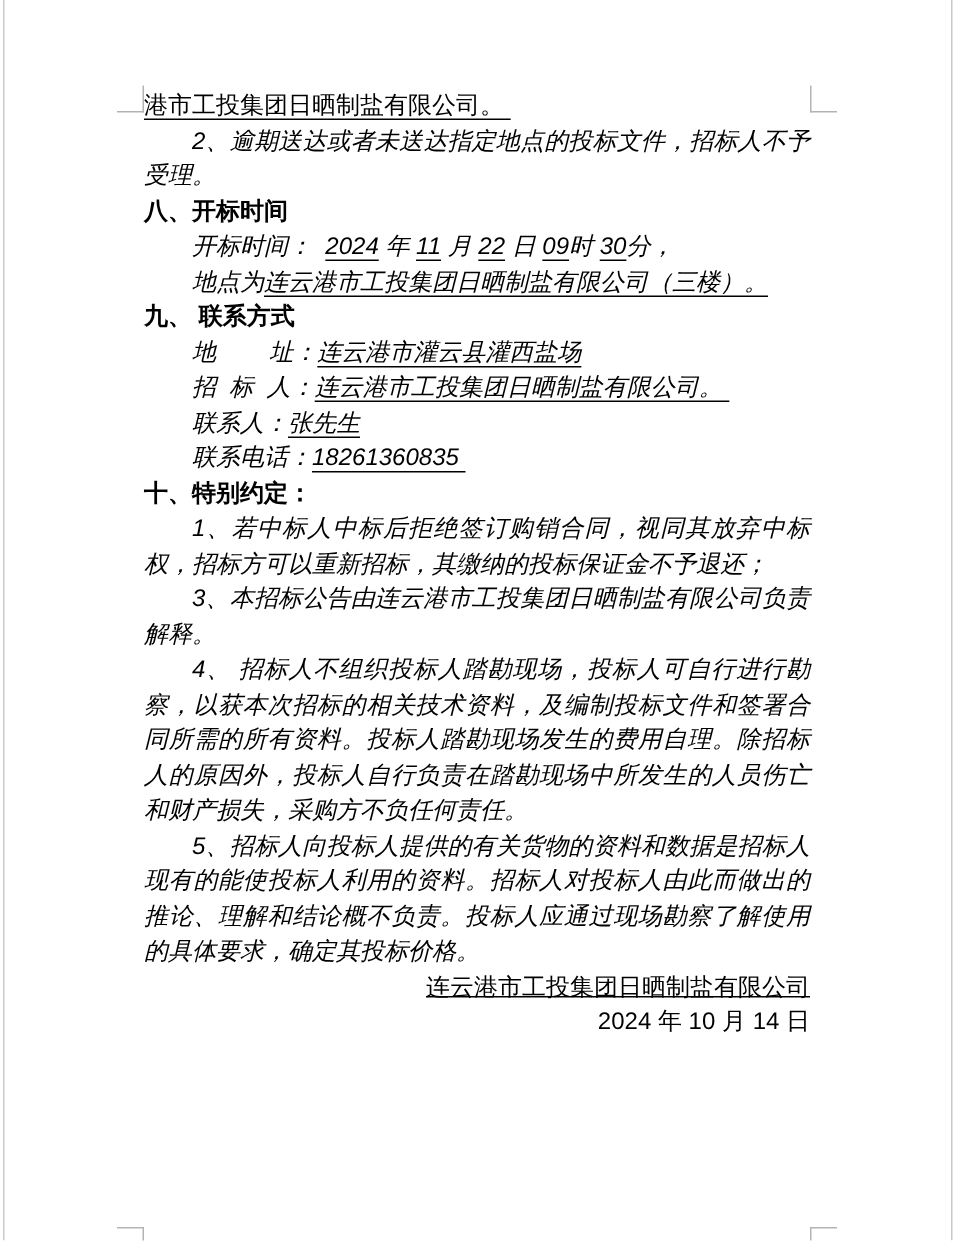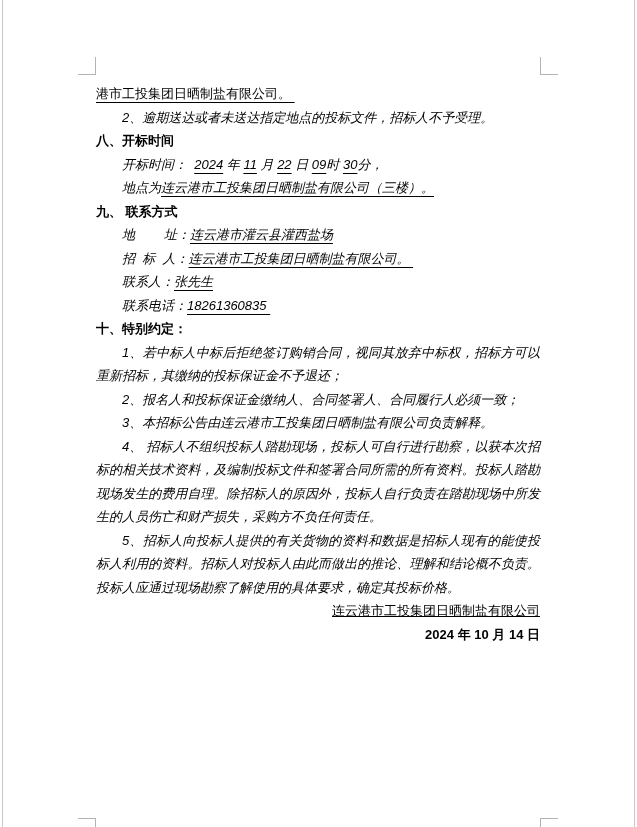--- a/index.html
+++ b/index.html
@@ -36,23 +36,23 @@
   }
   .crop.tl { left: 78px;  top: 57px;  border-right-width: 1px;  border-bottom-width: 1px; }
   .crop.tr { left: 540px; top: 57px;  border-left-width: 1px;   border-bottom-width: 1px; }
   .crop.bl { left: 78px;  top: 818px; border-right-width: 1px;  border-top-width: 1px; }
   .crop.br { left: 540px; top: 818px; border-left-width: 1px;   border-top-width: 1px; }
 
   
   .content {
     position: absolute;
     left: 96px;
-    top: 82px;
+    top: 59px;
     width: 444px;
-    font-size: 13px;
+    font-size: 16px;
     line-height: 23.5px;
     text-align: justify;
     letter-spacing: 0;
   }
   .content p { margin: 0; padding: 0; }
   .indent  { text-indent: 2em; font-style: italic; }
   .heading { font-weight: 700; text-align: left; }
   .pre     { white-space: pre-wrap; }
   .right   { text-align: right; }
   .u {
@@ -66,21 +66,21 @@
   .m-overdue { margin-top: 1.5px; }
   .m-h8      { margin-top: 3.5px; }
   .m-time    { margin-top: 1.5px; }
   .m-place   { margin-top: 1.5px; }
   .m-h9      { margin-top: 14.5px; }
   .m-bidder  { margin-top: 20.5px; }
   .m-row     { margin-top: 2.5px; }
   .m-h10     { margin-top: 2px; }
   .m-item    { margin-top: 0.5px; }
   .m-sig     { margin-top: 64.5px; text-decoration: underline; }
-  .m-date    { margin-top: 10.5px; font-weight: bold; }
+  .m-date    { margin-top: 10.5px; }
 </style>
 </head>
 <body>
 
 <div class="page-edge left"></div>
 <div class="page-edge right"></div>
 
 <div class="crop tl"></div>
 <div class="crop tr"></div>
 <div class="crop bl"></div>
@@ -104,21 +104,20 @@
 
   <p class="indent pre m-bidder"><span>招  标  人：</span><span class="u">连云港市工投集团日晒制盐有限公司。&nbsp;</span></p>
 
   <p class="indent pre m-row"><span>联系人：</span><span class="u">张先生</span></p>
 
   <p class="indent pre m-row"><span>联系电话：</span><span class="u">18261360835&nbsp;</span></p>
 
   <p class="heading m-h10">十、特别约定：</p>
 
   <p class="indent m-item">1、若中标人中标后拒绝签订购销合同，视同其放弃中标权，招标方可以重新招标，其缴纳的投标保证金不予退还；</p>
-  <p class="indent">2、报名人和投标保证金缴纳人、合同签署人、合同履行人必须一致；</p>
   <p class="indent">3、本招标公告由连云港市工投集团日晒制盐有限公司负责解释。</p>
   <p class="indent m-item">4、 招标人不组织投标人踏勘现场，投标人可自行进行勘察，以获本次招标的相关技术资料，及编制投标文件和签署合同所需的所有资料。投标人踏勘现场发生的费用自理。除招标人的原因外，投标人自行负责在踏勘现场中所发生的人员伤亡和财产损失，采购方不负任何责任。</p>
   <p class="indent m-item">5、招标人向投标人提供的有关货物的资料和数据是招标人现有的能使投标人利用的资料。招标人对投标人由此而做出的推论、理解和结论概不负责。投标人应通过现场勘察了解使用的具体要求，确定其投标价格。</p>
 
   <p class="right m-sig">连云港市工投集团日晒制盐有限公司</p>
   <p class="right m-date">2024 年 10 月 14 日</p>
 
 </div>
 
 </body></html>

